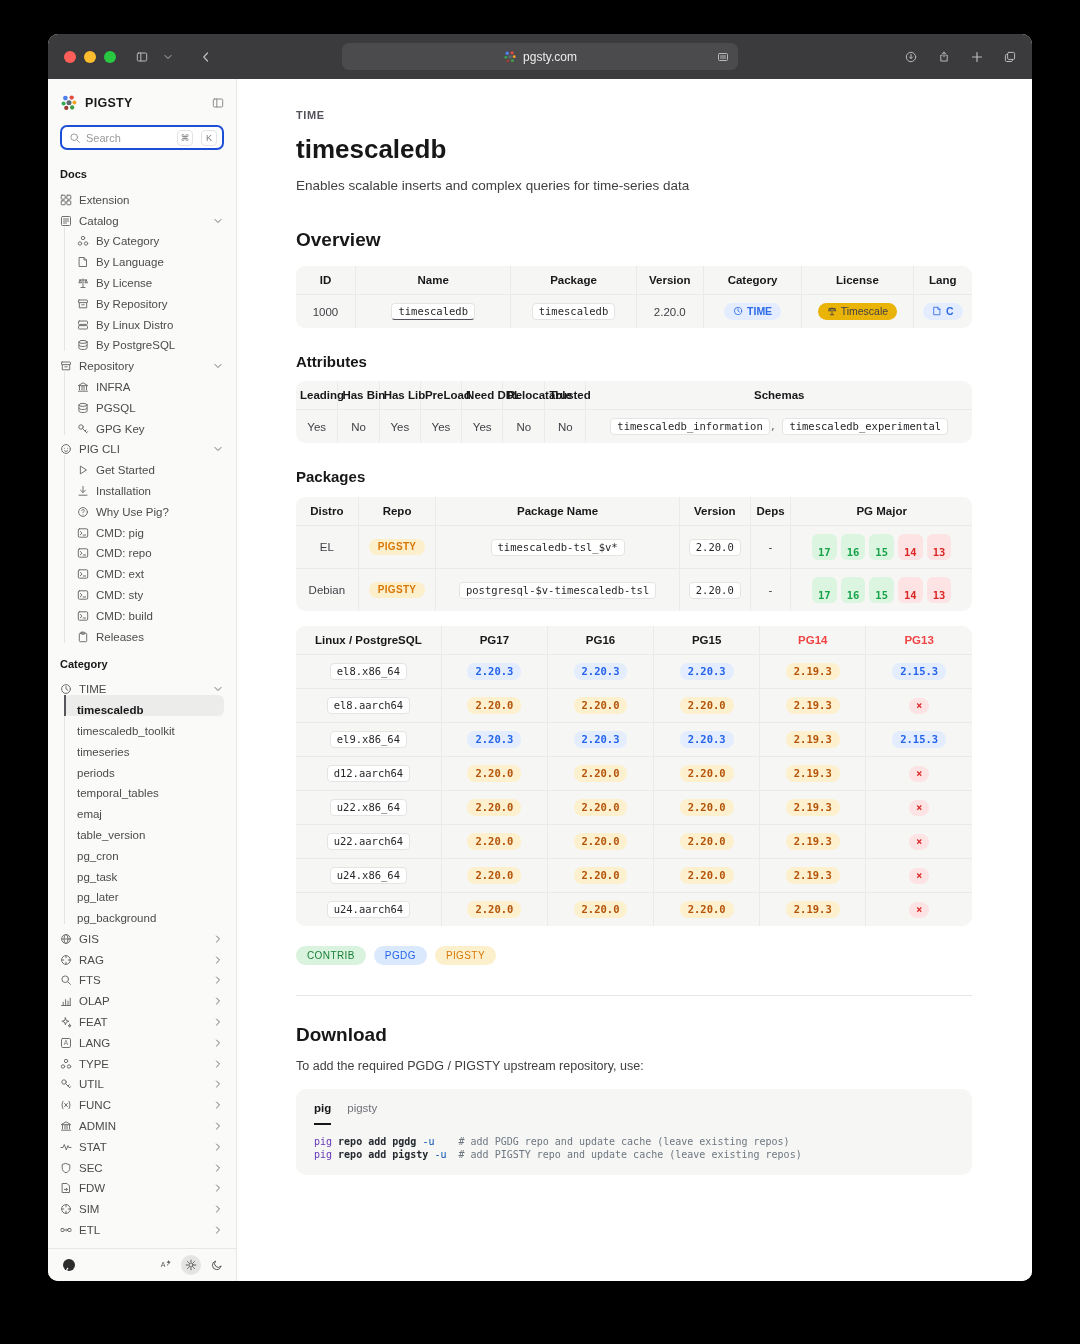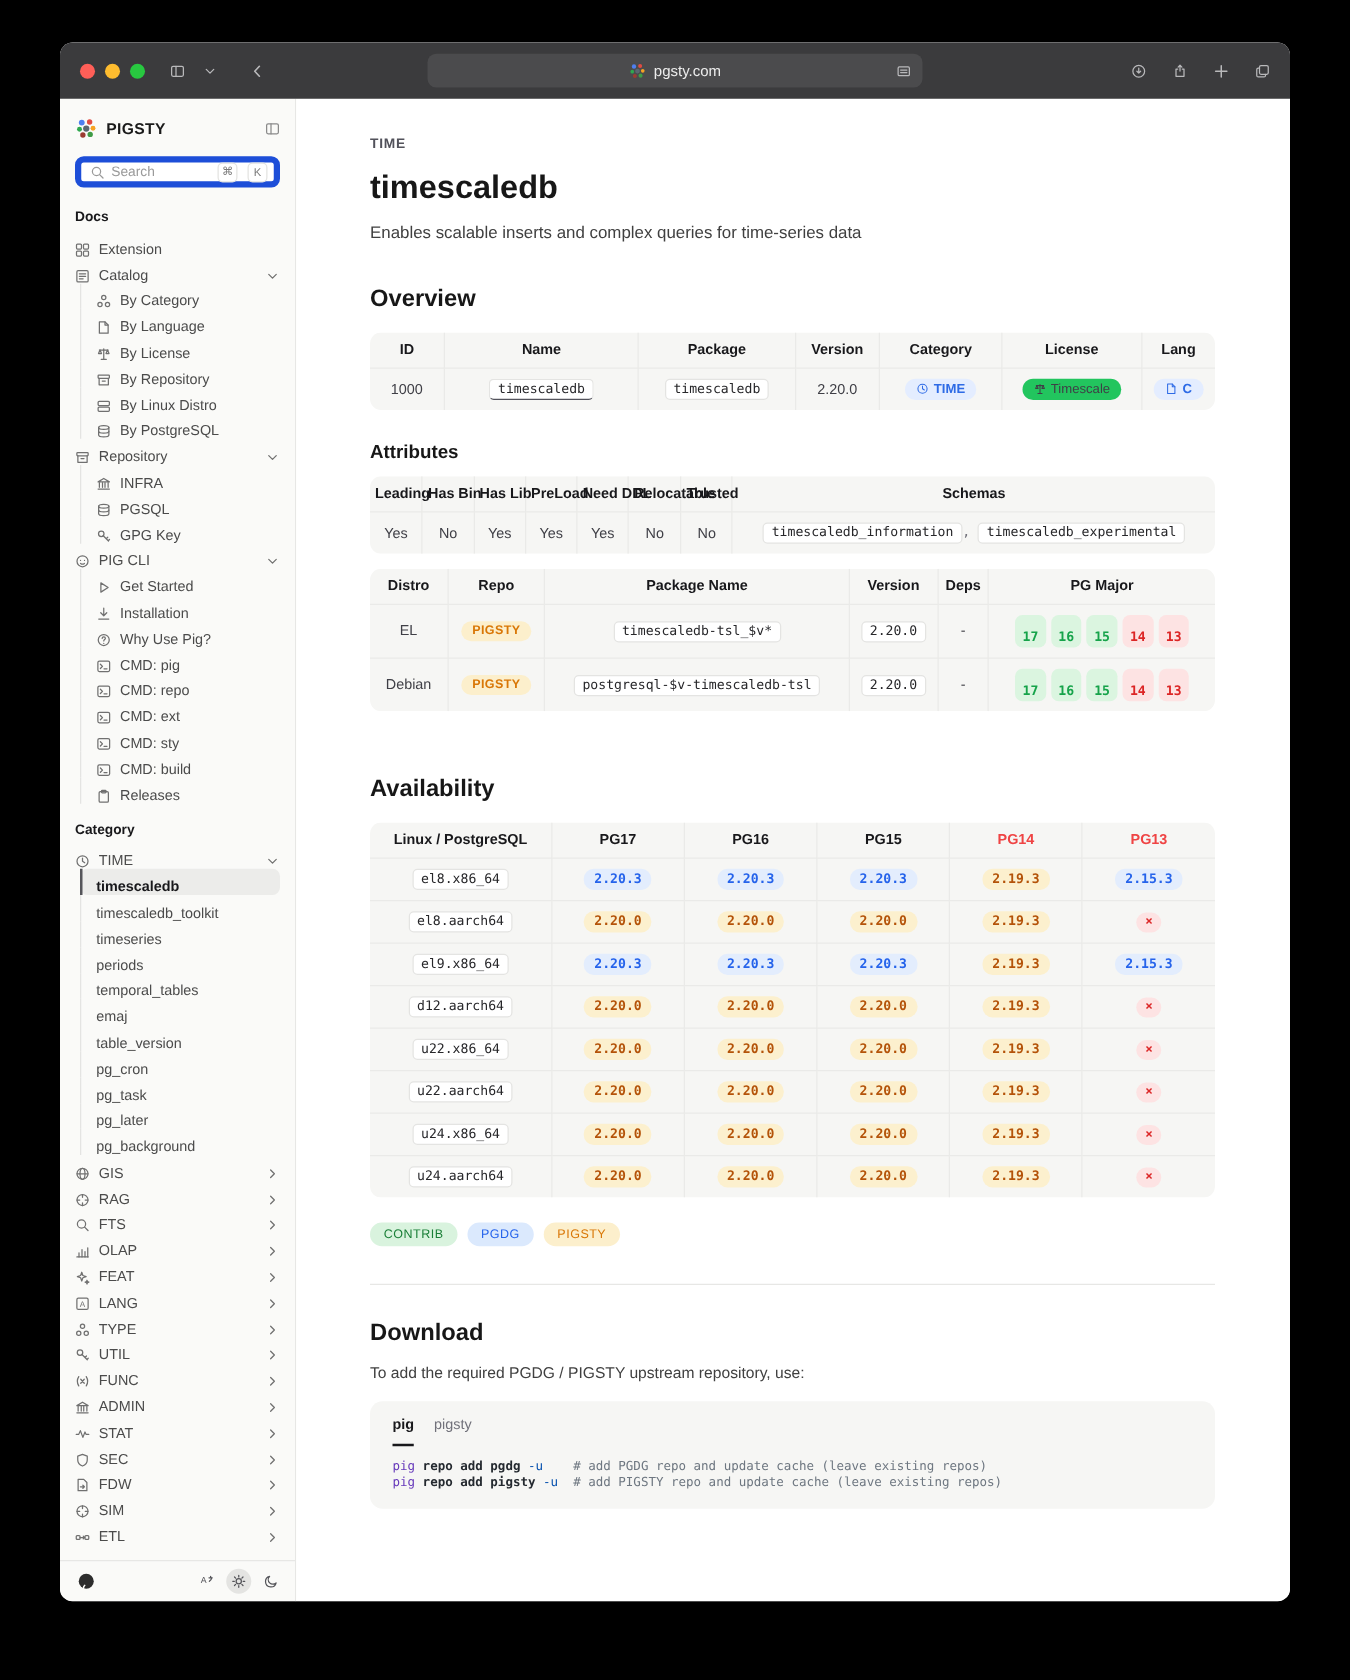--- a/index.html
+++ b/index.html
@@ -28,21 +28,21 @@
 
   .content-row { display:flex; height:1202px; }
 
   
   .sidebar { width:189px; background:#fafaf8; border-right:1px solid #e7e7e5;
              display:flex; flex-direction:column; flex-shrink:0; }
   .sb-top { padding:12px 12px 0; }
   .logo-row { display:flex; align-items:center; gap:7px; height:24px; }
   .brand { font-size:12.5px; font-weight:700; color:#1a1a1a; letter-spacing:.3px; }
   .panel-ic { margin-left:auto; color:#8a8a8a; }
-  .searchbox { margin-top:10px; height:25px; background:#fff; border:5px solid #1d4ed8;
+  .searchbox { margin-top:10px; height:25px; background:#fff; border:2px solid #1d4ed8;
                border-radius:7px; display:flex; align-items:center; padding:0 5px 0 7px;
                gap:5px; }
   .searchbox .ph { font-size:11px; color:#9a9a9a; flex:1; }
   .kbd { width:16px; height:16px; border:1px solid #e3e3e1; background:#fff; border-radius:4px;
          font-size:9px; color:#7a7a7a; display:flex; align-items:center; justify-content:center; }
   .kbd + .kbd { margin-left:3px; }
   .sb-nav { flex:1; overflow:hidden; padding:2px 12px 0; }
   .sec-label { font-size:11px; font-weight:700; color:#18181b; margin:16px 0 5px; }
   .sec-label.cat { margin-top:15px; }
   .s-item { height:20.8px; display:flex; align-items:flex-end; gap:7px; font-size:11.5px;
@@ -87,21 +87,21 @@
   .tbl th.red { color:#ef4444; }
 
   .code { display:inline-block; background:#fff; border:1px solid #e4e4e2; border-radius:4px;
           padding:1px 6px 2px; font-family:"DejaVu Sans Mono",monospace; font-size:10.5px;
           color:#27272a; }
   .code.u { border-bottom:1.5px solid #52525b; }
   .pill { display:inline-flex; align-items:center; gap:4px; border-radius:999px;
           padding:2px 9px 3px; font-size:10.5px; font-weight:600; }
   .pill .ic svg { width:10px; height:10px; }
   .pill.blue { background:#e4edff; color:#2e6be6; }
-  .pill.gray { background:#22c55e; color:#3f3f46; font-weight:500; }
+  .pill.gray { background:#eab308; color:#3f3f46; font-weight:500; }
   .pill.yellow { background:#fcefcc; color:#d97706; font-weight:700; font-size:10px;
                  letter-spacing:.3px; }
   .chip { display:inline-block; border-radius:8px; padding:2px 8px 3px;
           font-family:"DejaVu Sans Mono",monospace; font-size:10.5px; font-weight:700; }
   .chip.blue { background:#e3edfd; color:#2563eb; }
   .chip.yellow { background:#fcf0ce; color:#b45309; }
   .chip.redx { background:#fde3e3; color:#dc2626; font-size:10px; padding:2px 7px 3px; }
   .pgchip { display:inline-block; border-radius:6px; padding:12px 6px 2px;
             font-family:"DejaVu Sans Mono",monospace; font-size:10.5px; font-weight:700; }
   .pgchip.green { background:#dbf5e0; color:#16a34a; }
@@ -853,20 +853,21 @@
                 <td><span>Yes</span></td>
                 <td><span>Yes</span></td>
                 <td><span>No</span></td>
                 <td><span>No</span></td>
                 <td><span class="code">timescaledb_information</span><span class="sep">, </span><span class="code">timescaledb_experimental</span></td>
               </tr>
             </tbody>
           </table>
         </div>
 
+      <h3 class="subsec">Packages</h3>
       <div class="tbl-wrap" style="margin-top:12px">
           <table class="tbl" id="packages-table">
         <colgroup>
               <col style="width:9.2%">
               <col style="width:11.5%">
               <col style="width:36%">
               <col style="width:10.5%">
               <col style="width:6%">
               <col>
             </colgroup>
@@ -898,21 +899,20 @@
                   </span></td>
                 <td><span class="code">postgresql-$v-timescaledb-tsl</span></td>
                 <td><span class="code">2.20.0</span></td>
                 <td><span>-</span></td>
                 <td><span class="pgchip green">17</span><span class="pgchip green">16</span><span class="pgchip green">15</span><span class="pgchip red">14</span><span class="pgchip red">13</span></td>
               </tr>
             </tbody>
           </table>
         </div>
 
-      <h2 class="sec" style="margin-top:52px">Availability</h2>
       <div class="tbl-wrap">
           <table class="tbl" id="availability-table">
         <colgroup>
               <col style="width:21.5%">
               <col style="width:15.7%">
               <col style="width:15.7%">
               <col style="width:15.7%">
               <col style="width:15.7%">
               <col style="width:15.7%">
             </colgroup>

